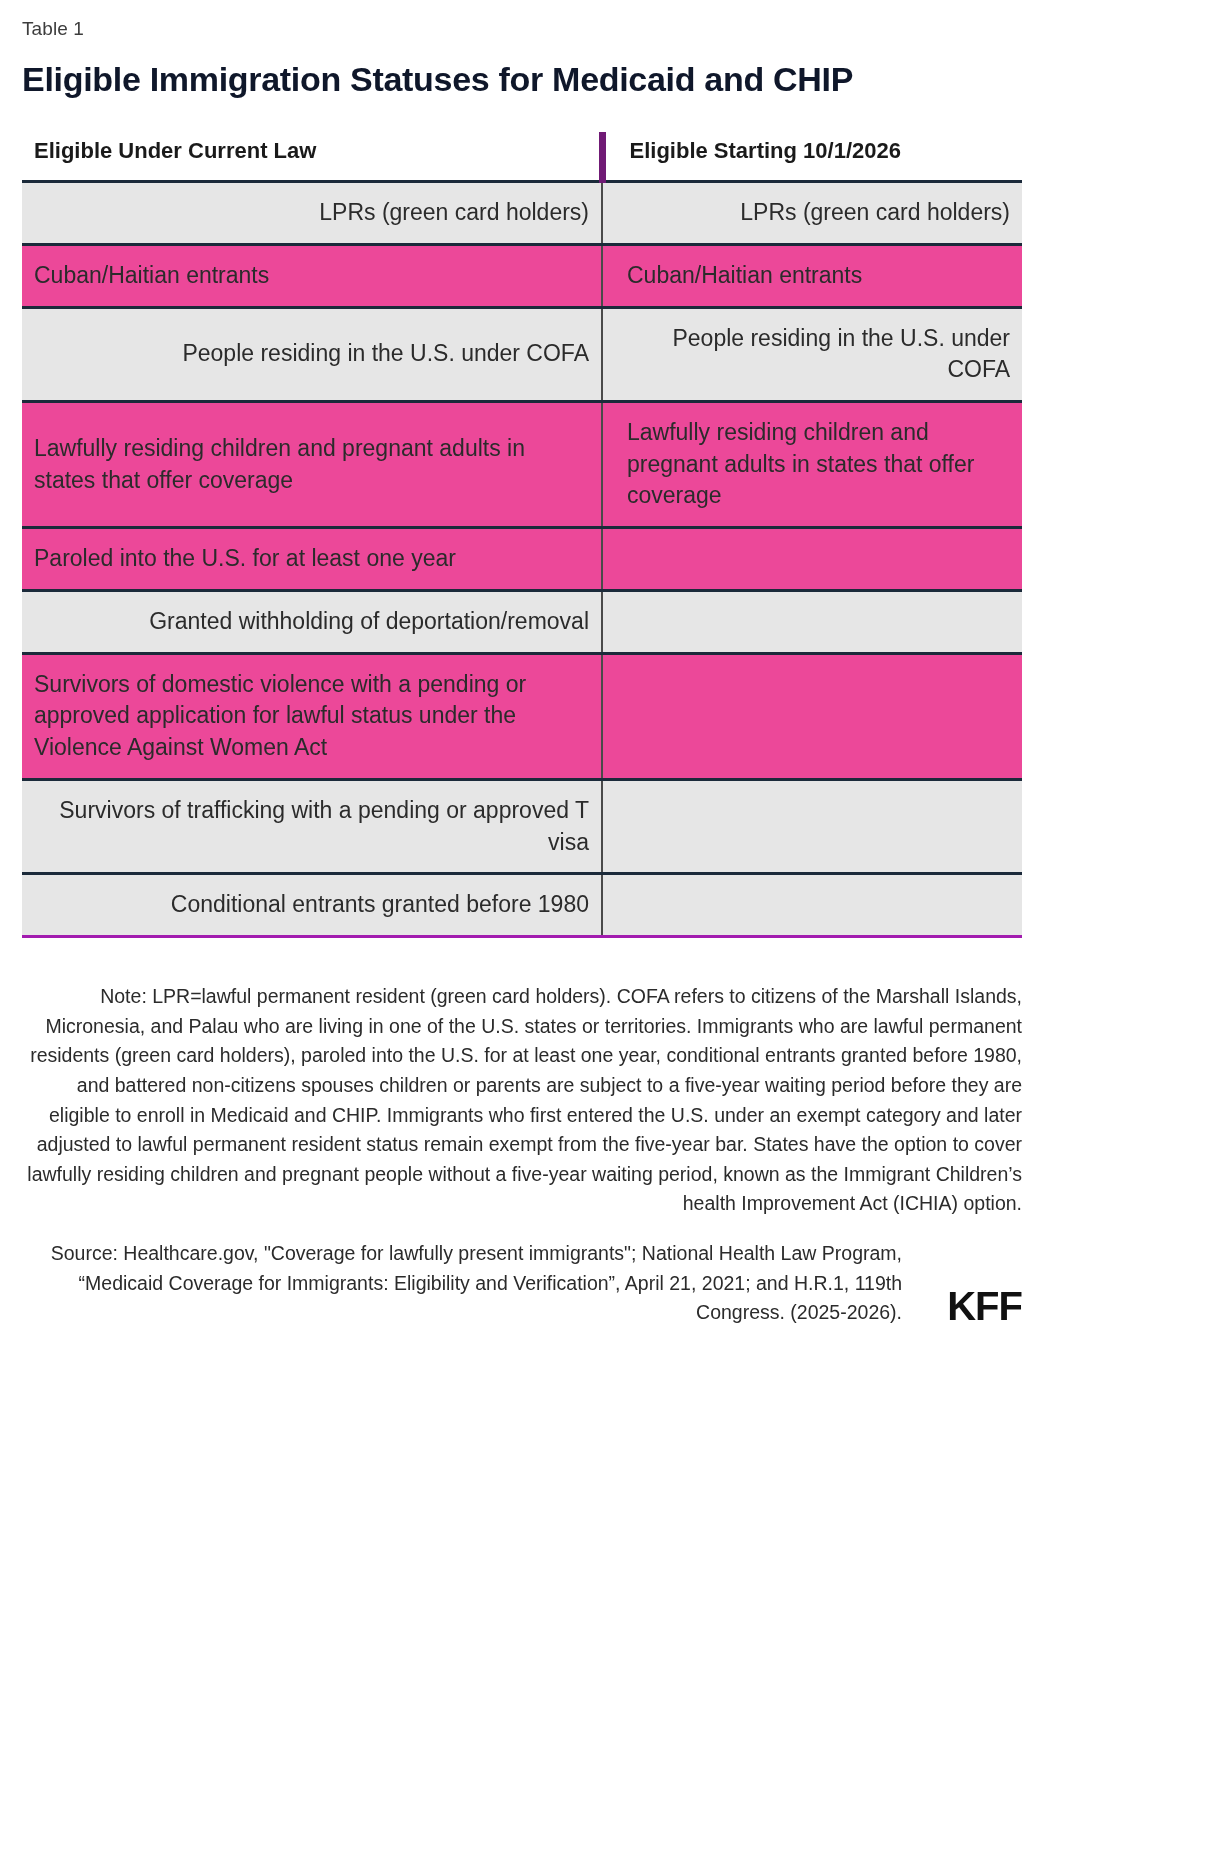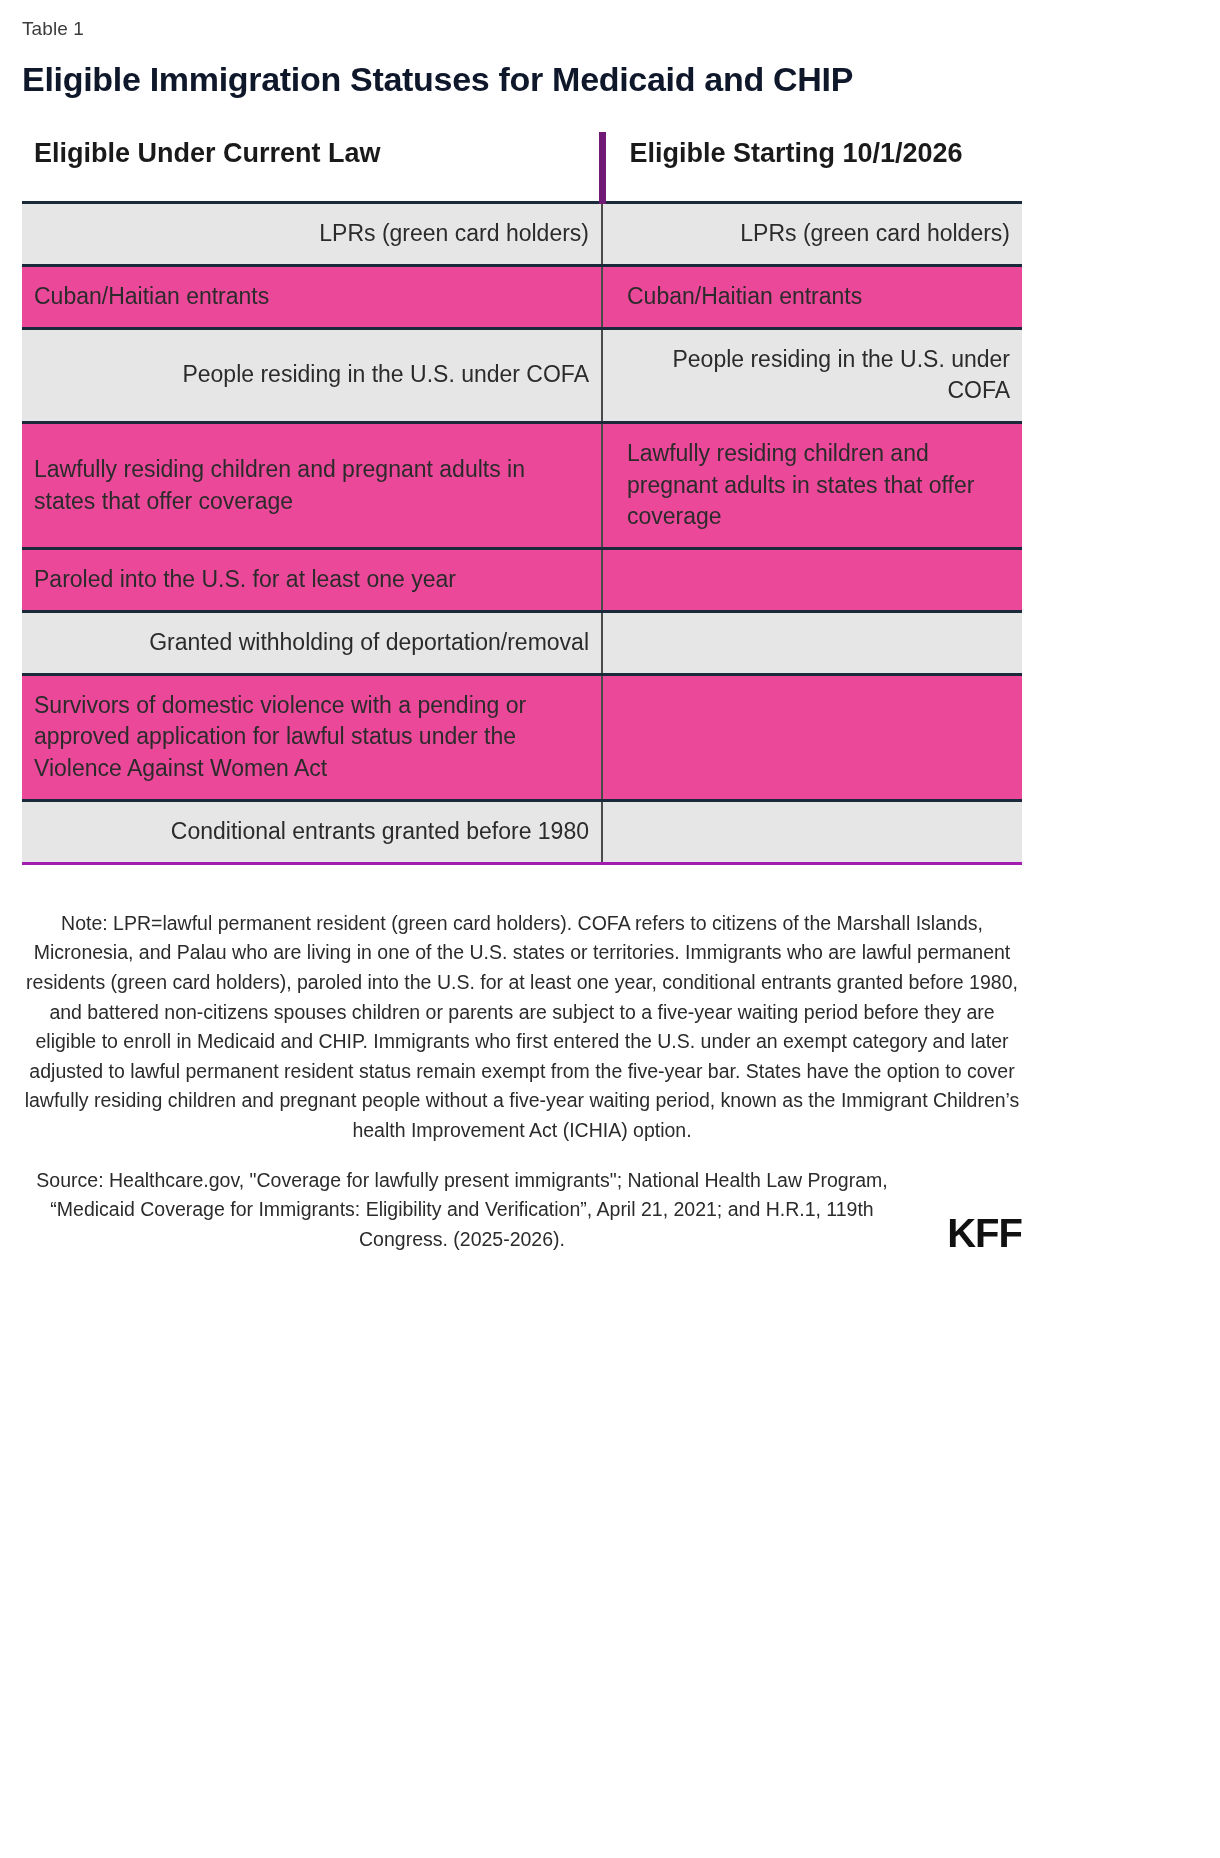--- a/index.html
+++ b/index.html
@@ -41,24 +41,24 @@
     width: 1000px;
     border-collapse: collapse;
     table-layout: fixed;
     margin: 0;
   }
   table.data-table col.c1 { width: 580px; }
   table.data-table col.c2 { width: 420px; }
 
   table.data-table thead th {
     text-align: left;
-    font-size: 27px;
+    font-size: 22px;
     font-weight: 700;
     color: #1a1a1a;
-    padding: 6px 12px 32px 12px;
+    padding: 6px 12px 16px 12px;
     vertical-align: bottom;
     border-bottom: 3px solid #1b2a3a;
     background: #ffffff;
   }
   table.data-table thead th.col2 {
     border-left: 7px solid #701a75;
     padding-left: 24px;
   }
   table.data-table tbody td {
     font-size: 23px;
@@ -86,21 +86,21 @@
 
   .footnotes {
     width: 1000px;
     margin-top: 44px;
   }
   .note-text, .source-text {
     font-size: 19.5px;
     line-height: 1.52;
     color: #2b2b2b;
     margin: 0 0 20px 0;
-    text-align: center;
+    text-align: right;
   }
   .source-row {
     display: flex;
     align-items: flex-end;
     justify-content: space-between;
     width: 1000px;
   }
   .source-text {
     margin: 0;
     max-width: 880px;
@@ -159,20 +159,24 @@
       </tr>
       <tr class="shaded">
         <td class="col1">Granted withholding of deportation/removal</td>
         <td class="col2"></td>
       </tr>
       <tr class="plain">
         <td class="col1">Survivors of domestic violence with a pending or approved application for lawful status under the Violence Against Women Act</td>
         <td class="col2"></td>
       </tr>
       <tr class="shaded">
+        <td class="col1">Survivors of trafficking with a pending or approved T visa</td>
+        <td class="col2"></td>
+      </tr>
+      <tr class="shaded">
         <td class="col1">Conditional entrants granted before 1980</td>
         <td class="col2"></td>
       </tr>
     </tbody>
   </table>
 
   <div class="footnotes">
     <p class="note-text">Note: LPR=lawful permanent resident (green card holders). COFA refers to citizens of the Marshall Islands, Micronesia, and Palau who are living in one of the U.S. states or territories. Immigrants who are lawful permanent residents (green card holders), paroled into the U.S. for at least one year, conditional entrants granted before 1980, and battered non-citizens spouses children or parents are subject to a five-year waiting period before they are eligible to enroll in Medicaid and CHIP. Immigrants who first entered the U.S. under an exempt category and later adjusted to lawful permanent resident status remain exempt from the five-year bar. States have the option to cover lawfully residing children and pregnant people without a five-year waiting period, known as the Immigrant Children’s health Improvement Act (ICHIA) option.</p>
     <div class="source-row">
       <p class="source-text">Source: Healthcare.gov, "Coverage for lawfully present immigrants"; National Health Law Program, “Medicaid Coverage for Immigrants: Eligibility and Verification”, April 21, 2021; and H.R.1, 119th Congress. (2025-2026).</p>

